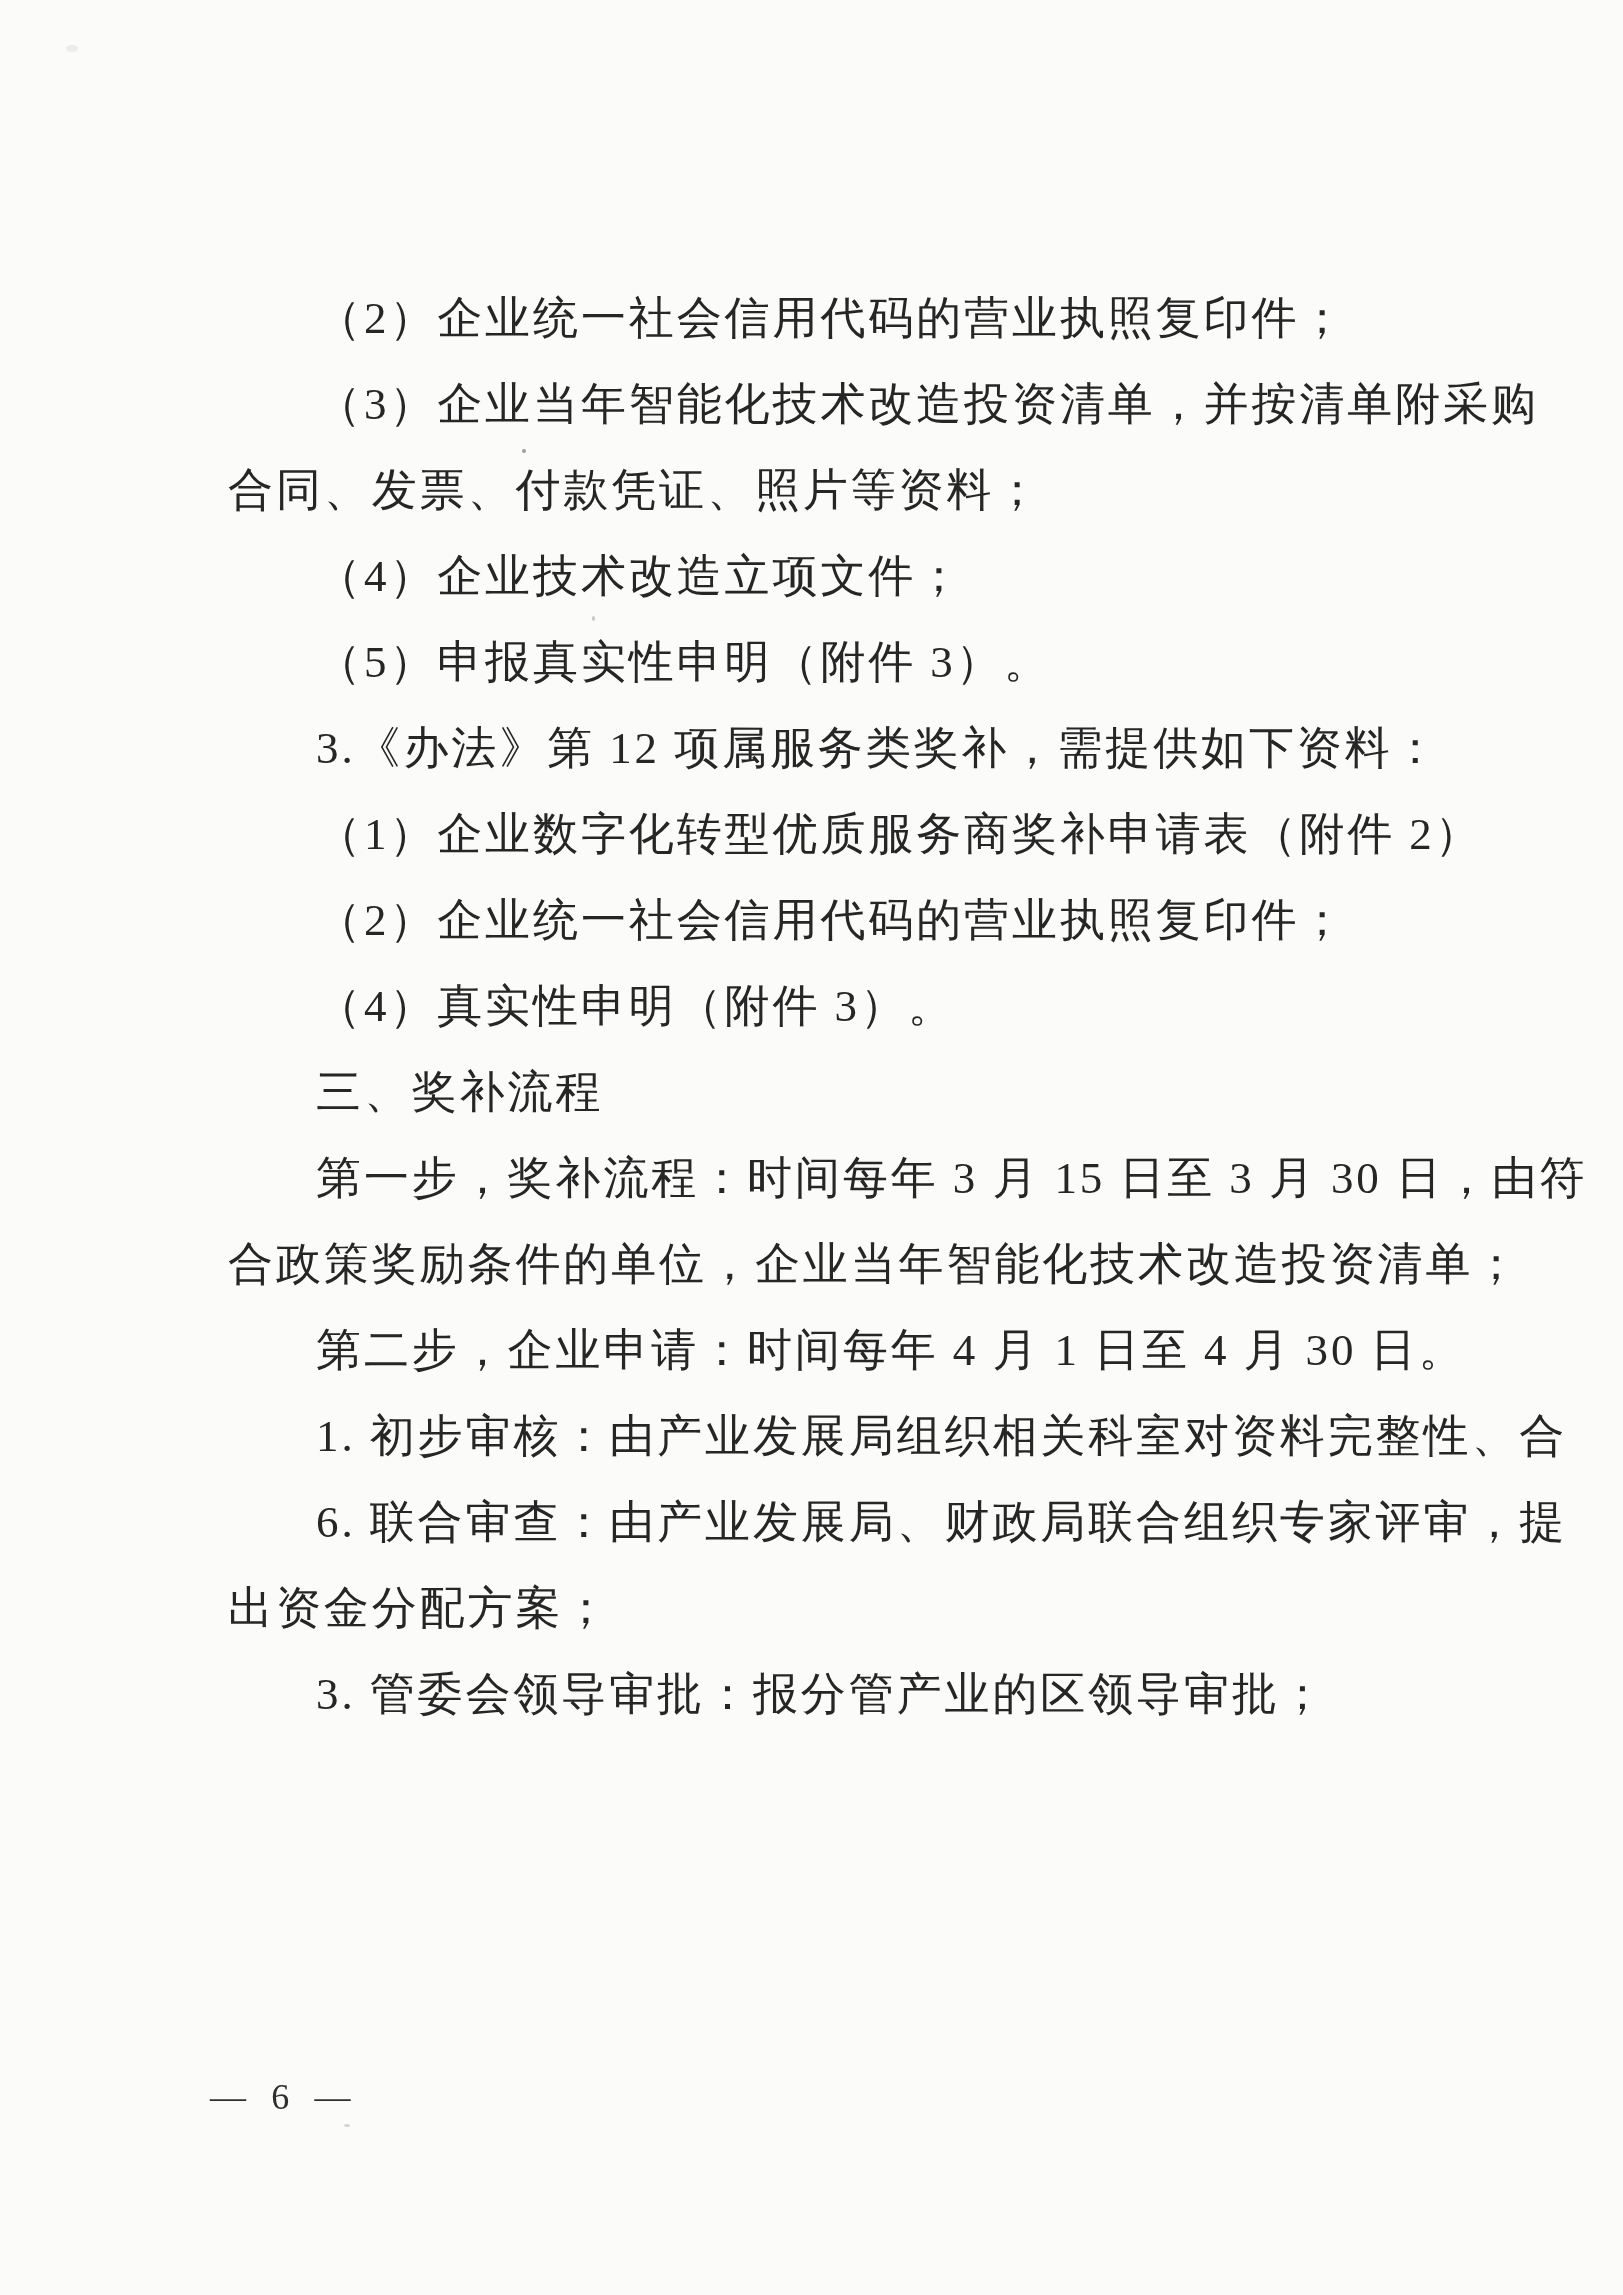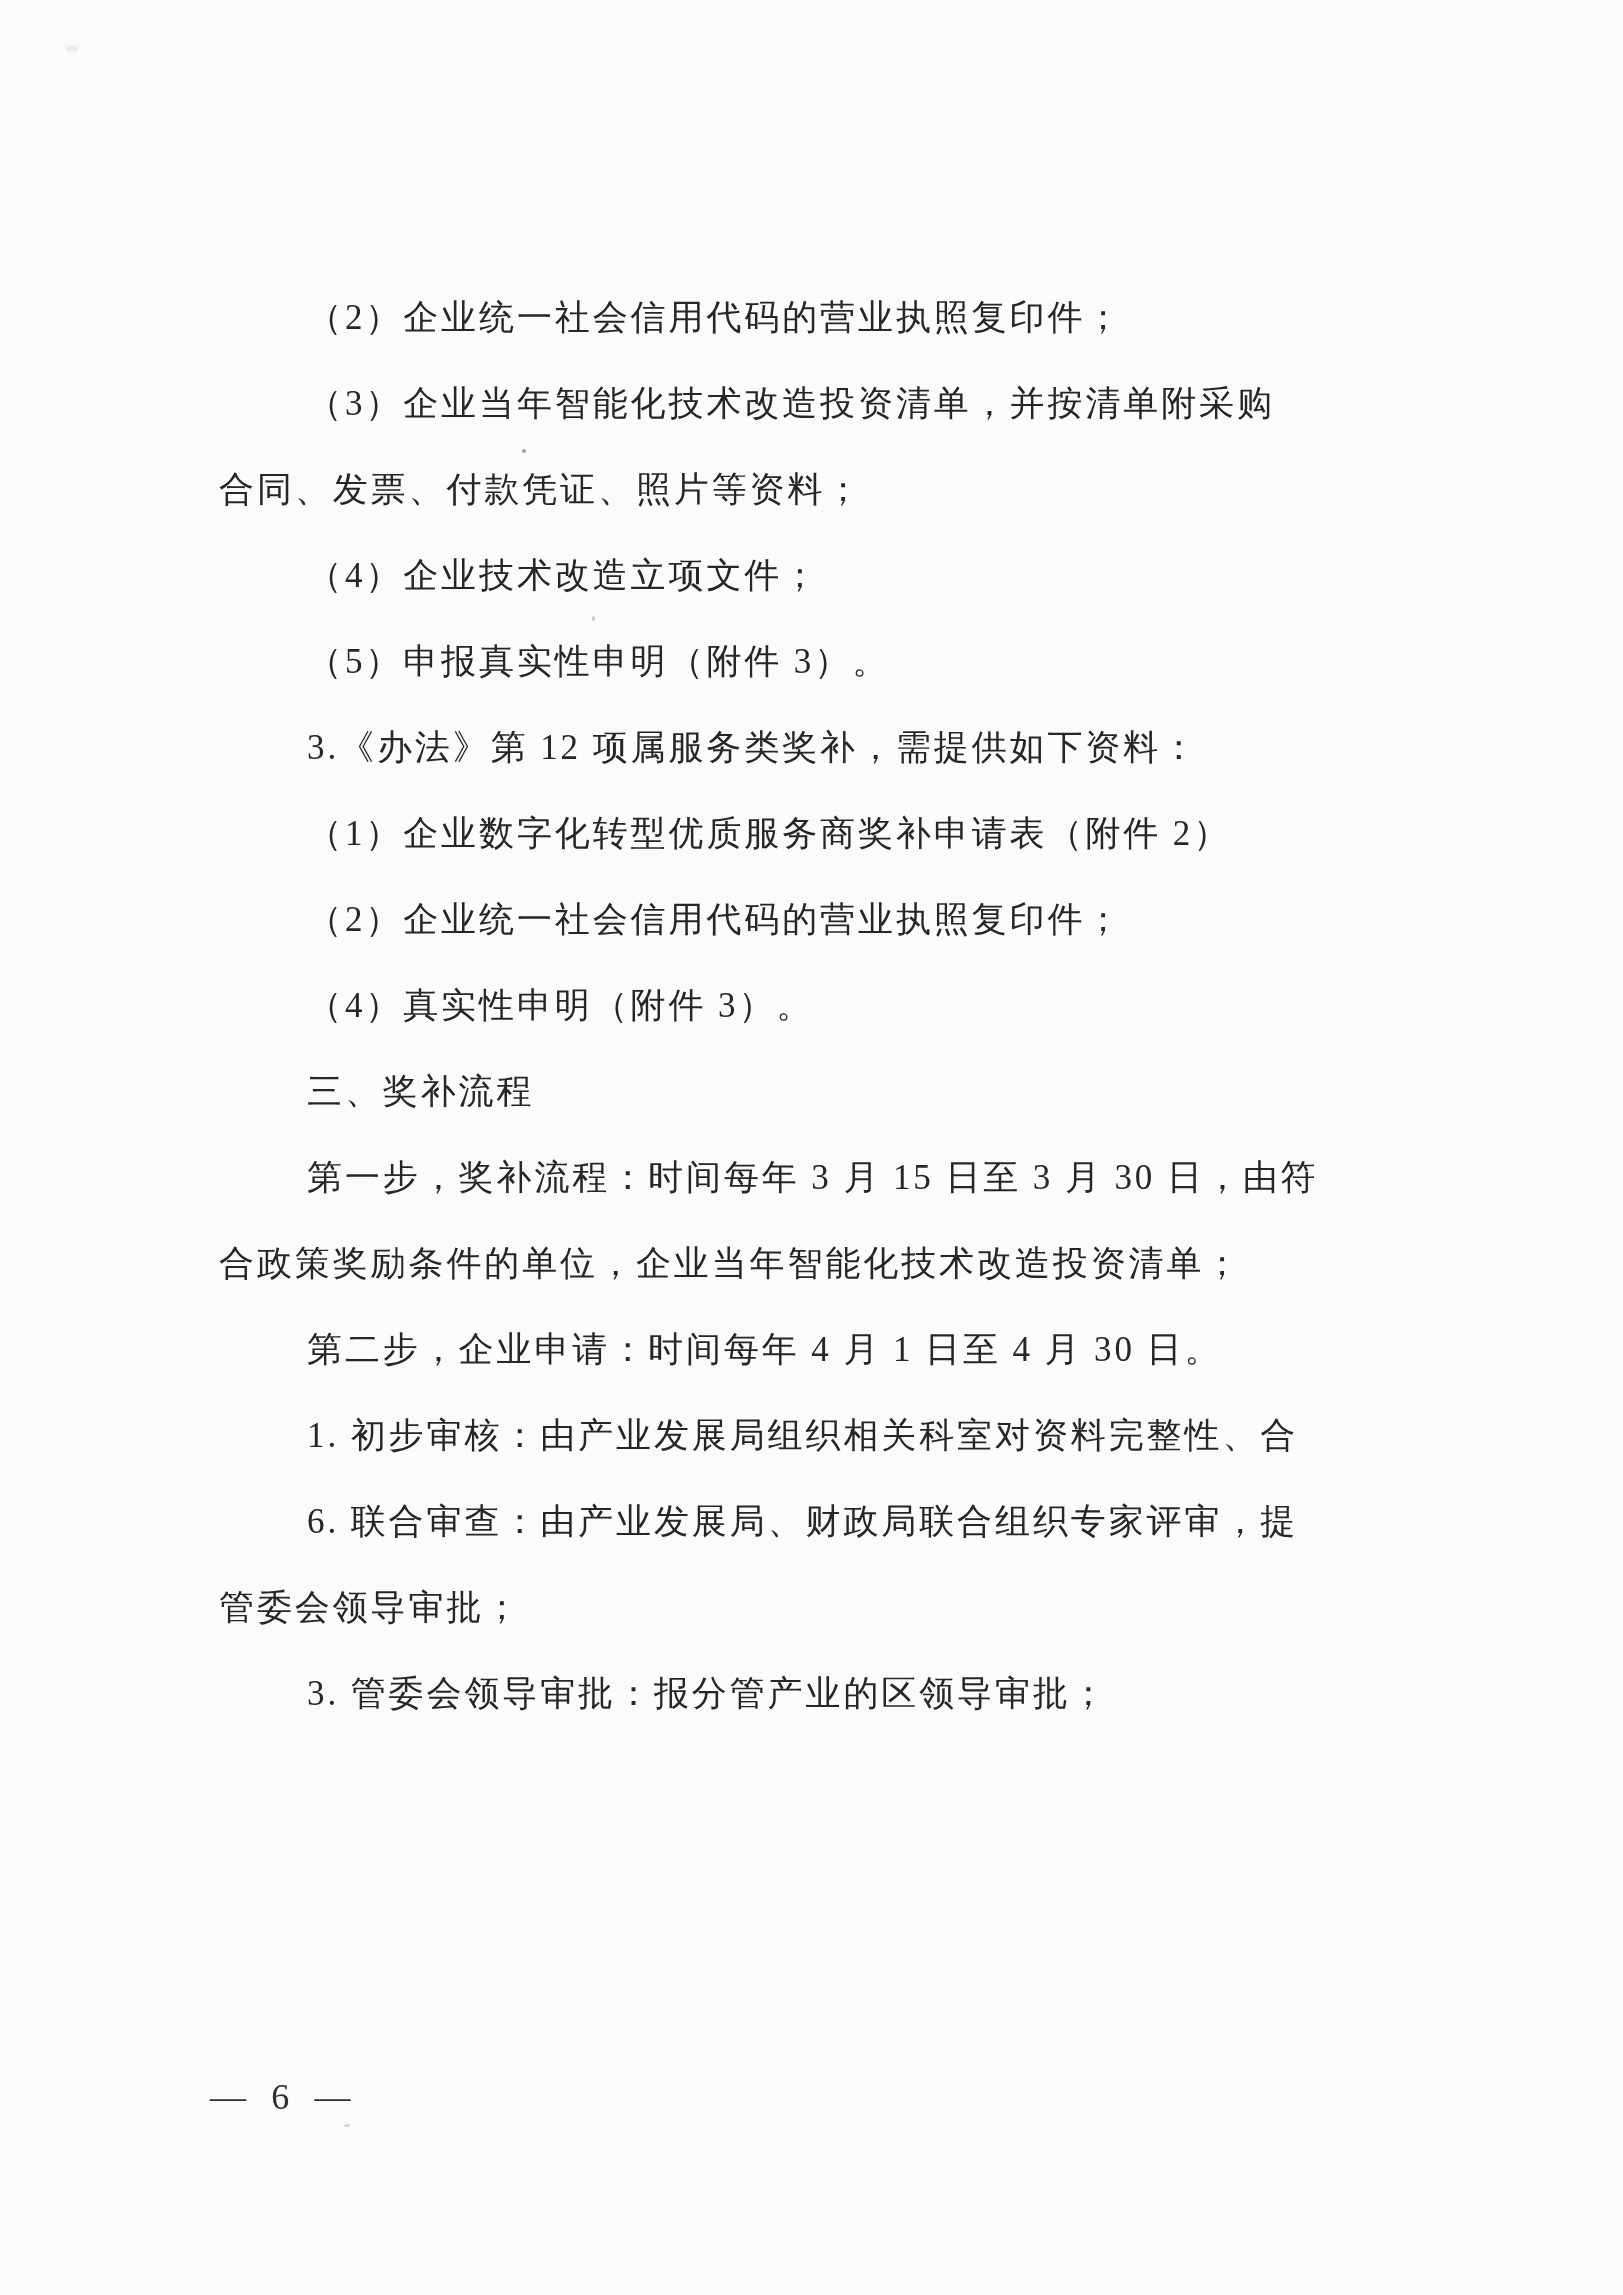--- a/index.html
+++ b/index.html
@@ -17,24 +17,25 @@
   }
   .doc-body {
     position: absolute;
     left: 219px;
     top: 275px;
     width: 1220px;
   }
   .line {
     height: 86px;
     line-height: 86px;
-    font-size: 35px;
+    font-size: 45px;
     letter-spacing: 2.9px;
     white-space: nowrap;
     color: #262626;
+    margin-left: 9px;
   }
   .indent {
     padding-left: 88px;
   }
   .emph {
     font-weight: normal;
   }
   .page-number {
     position: absolute;
     left: 210px;
@@ -72,18 +73,18 @@
   <div class="line indent"><span class="emph"></span><span>3.《办法》第 12 项属服务类奖补，需提供如下资料：</span></div>
   <div class="line indent"><span class="emph"></span><span>（1）企业数字化转型优质服务商奖补申请表（附件 2）</span></div>
   <div class="line indent"><span class="emph"></span><span>（2）企业统一社会信用代码的营业执照复印件；</span></div>
   <div class="line indent"><span class="emph"></span><span>（4）真实性申明（附件 3）。</span></div>
   <div class="line indent"><span class="emph">三、奖补流程</span><span></span></div>
   <div class="line indent"><span class="emph">第一步，奖补流程：</span><span>时间每年 3 月 15 日至 3 月 30 日，由符</span></div>
   <div class="line"><span class="emph"></span><span>合政策奖励条件的单位，企业当年智能化技术改造投资清单；</span></div>
   <div class="line indent"><span class="emph">第二步，企业申请：</span><span>时间每年 4 月 1 日至 4 月 30 日。</span></div>
   <div class="line indent"><span class="emph"></span><span>1. 初步审核：由产业发展局组织相关科室对资料完整性、合</span></div>
   <div class="line indent"><span class="emph"></span><span>6. 联合审查：由产业发展局、财政局联合组织专家评审，提</span></div>
-  <div class="line"><span class="emph"></span><span>管委会领导审批；</span></div>
+  <div class="line"><span class="emph"></span><span>出资金分配方案；</span></div>
   <div class="line indent"><span class="emph"></span><span>3. 管委会领导审批：报分管产业的区领导审批；</span></div>
 </div>
 
 <div class="page-number">— 6 —</div>
 
 
 </body></html>

